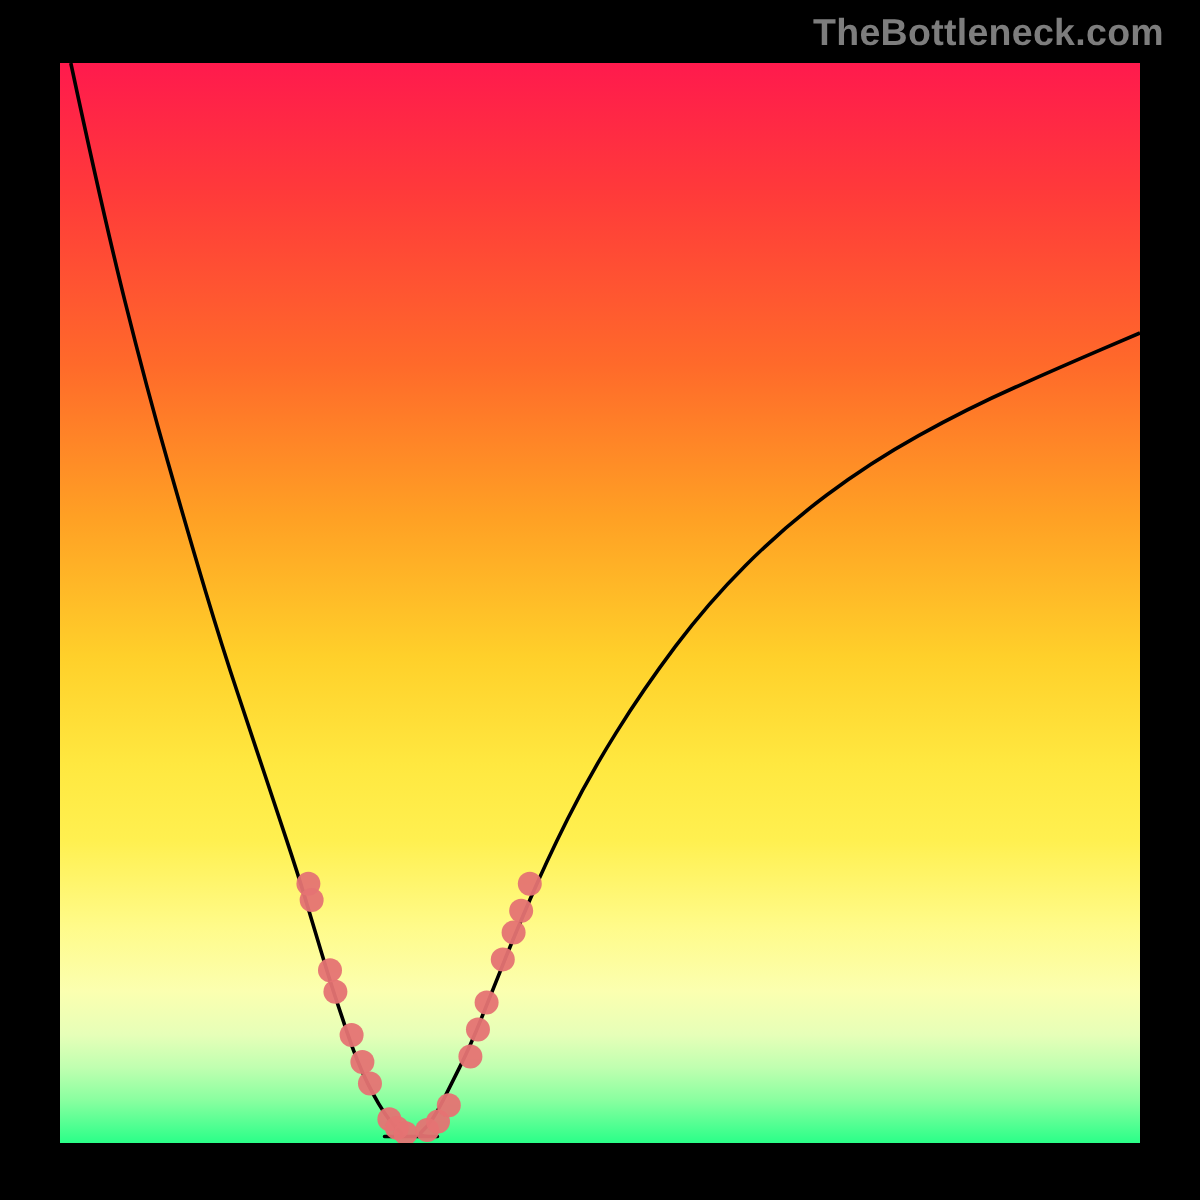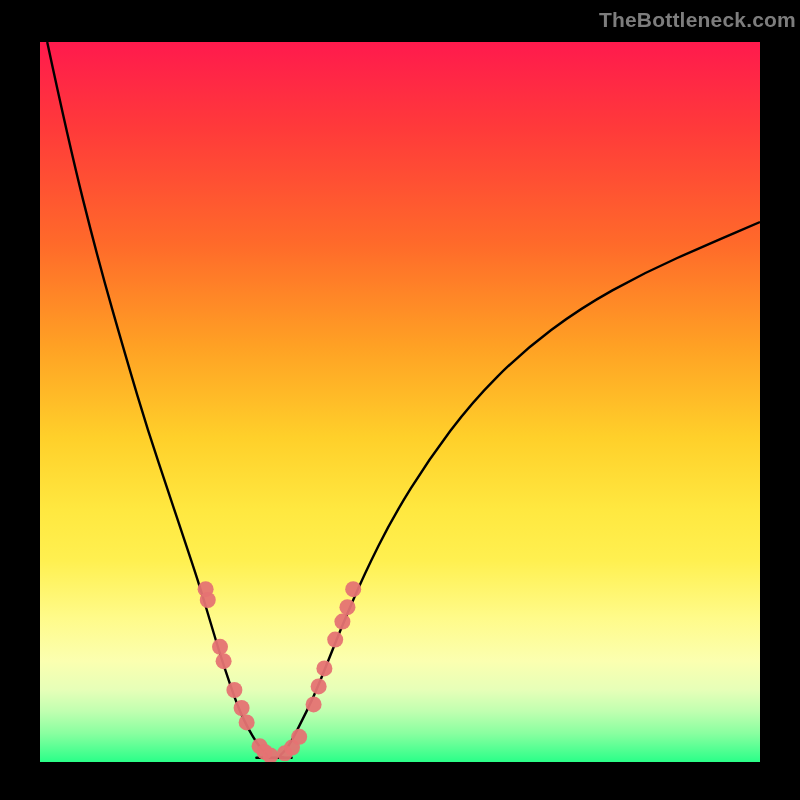--- a/index.html
+++ b/index.html
@@ -40,23 +40,23 @@
   }
   .plot svg {
     position: absolute;
     left: 0; top: 0;
     width: 720px;
     height: 720px;
   }
   .watermark {
     position: absolute;
     top: 8px;
-    right: 4px;
+    right: 24px;
     color: #7d7d7d;
-    font-size: 21px;
+    font-size: 25px;
     font-weight: 600;
     letter-spacing: 0.2px;
     user-select: none;
   }
 </style>
 </head>
 <body>
 
 <div class="wrap">
   <div class="watermark">TheBottleneck.com</div>

